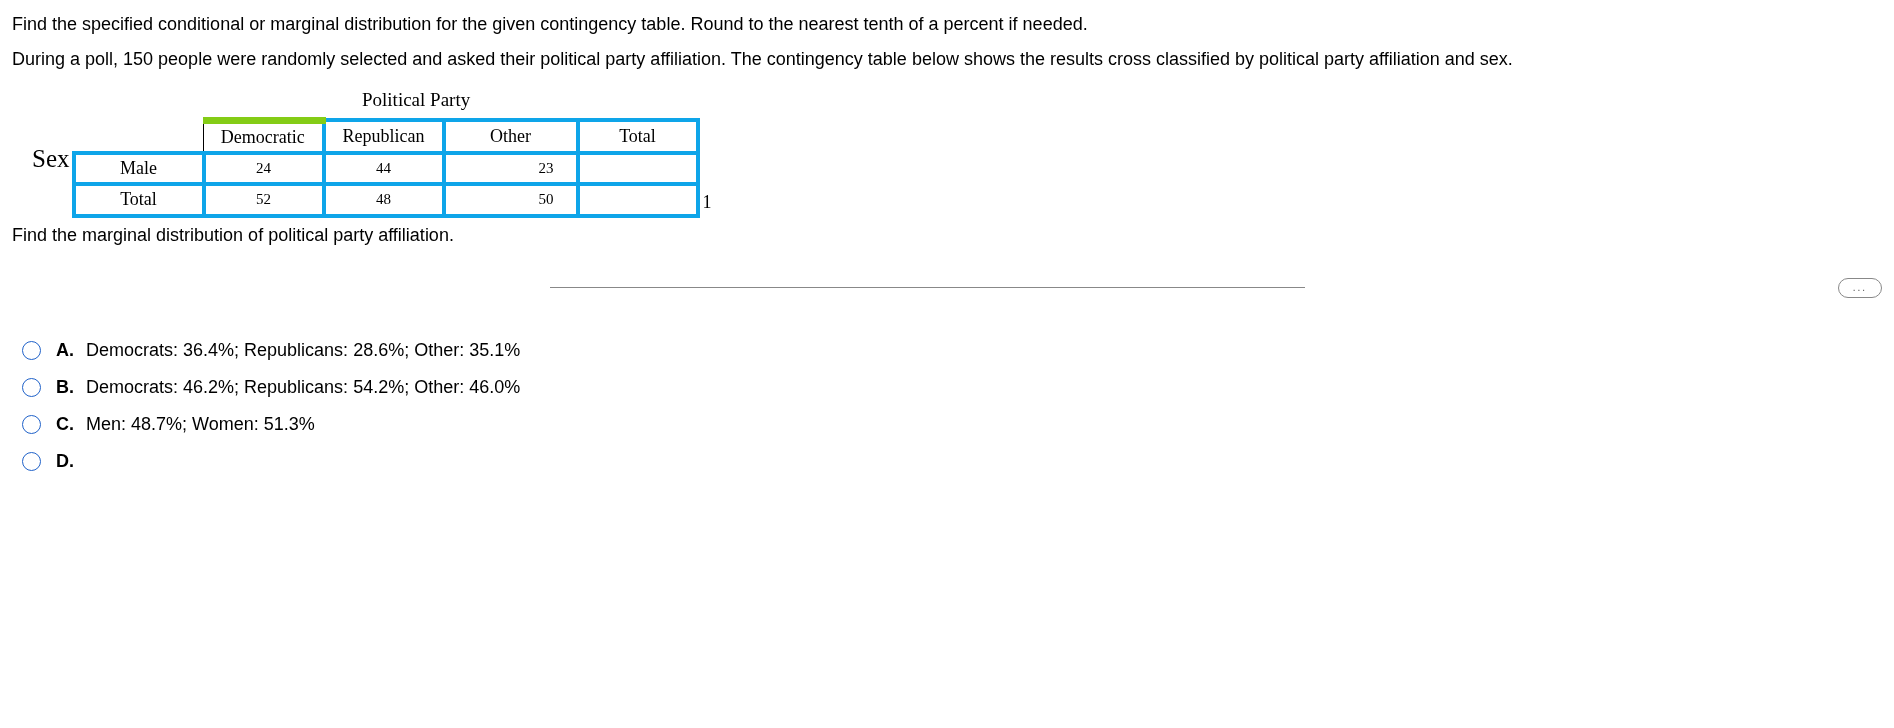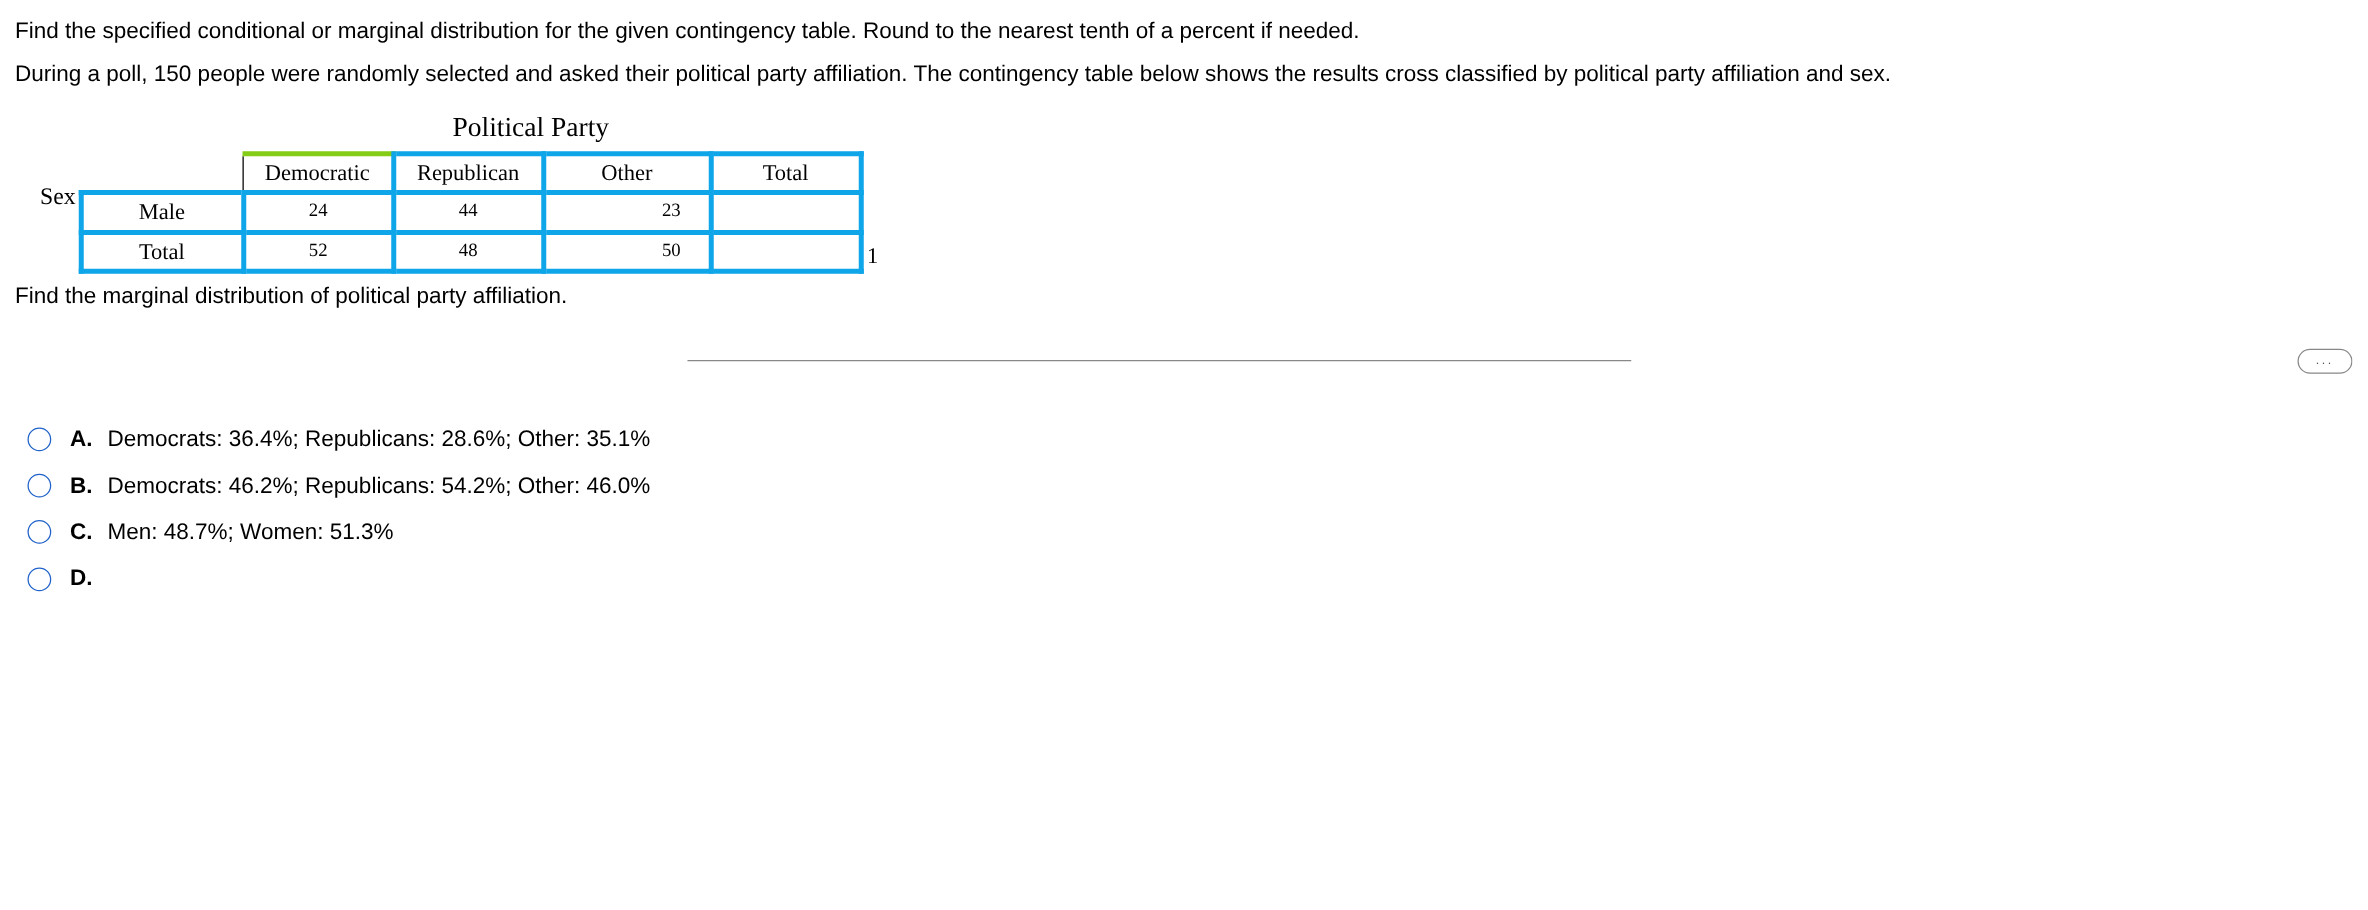--- a/index.html
+++ b/index.html
@@ -10,34 +10,34 @@
       line-height: 1.4;
     }
     .question-text {
       margin-bottom: 10px;
     }
     .context-text {
       margin-bottom: 15px;
     }
     .table-title {
       font-family: 'Times New Roman', serif;
-      font-size: 22px;
+      font-size: 19px;
       text-align: left;
       margin-left: 350px;
       margin-bottom: 3px;
     }
     .table-container {
       display: flex;
       align-items: center;
       margin-left: 20px;
       margin-bottom: 5px;
     }
     .sex-label {
       font-family: 'Times New Roman', serif;
-      font-size: 19px;
+      font-size: 25px;
       align-self: flex-start;
       margin-top: 24px;
       margin-right: 2px;
     }
     table {
       border-collapse: collapse;
       font-family: 'Times New Roman', serif;
       font-size: 18px;
     }
     td, th {
@@ -99,21 +99,21 @@
       border-radius: 50%;
       margin-right: 15px;
       cursor: pointer;
       flex-shrink: 0;
     }
     .option-letter {
       font-weight: bold;
       margin-right: 12px;
       min-width: 18px;
     }
-    .hdr-top-left { border-top: 4px solid #84cc16; border-left: 1px solid #000; }
+    .hdr-top-left { border-top: 7px solid #84cc16; border-left: 1px solid #000; }
   </style>
 </head>
 <body>
 
 <div class="question-text">Find the  specified conditional or marginal distribution for the given contingency table. Round to the nearest tenth of a percent if needed.</div>
 <div class="context-text">During a poll, 150 people were randomly selected and asked their political party affiliation. The contingency table below shows the results cross classified by political party affiliation and sex.</div>
 
 <div class="table-title">Political Party</div>
 
 <div class="table-container">

